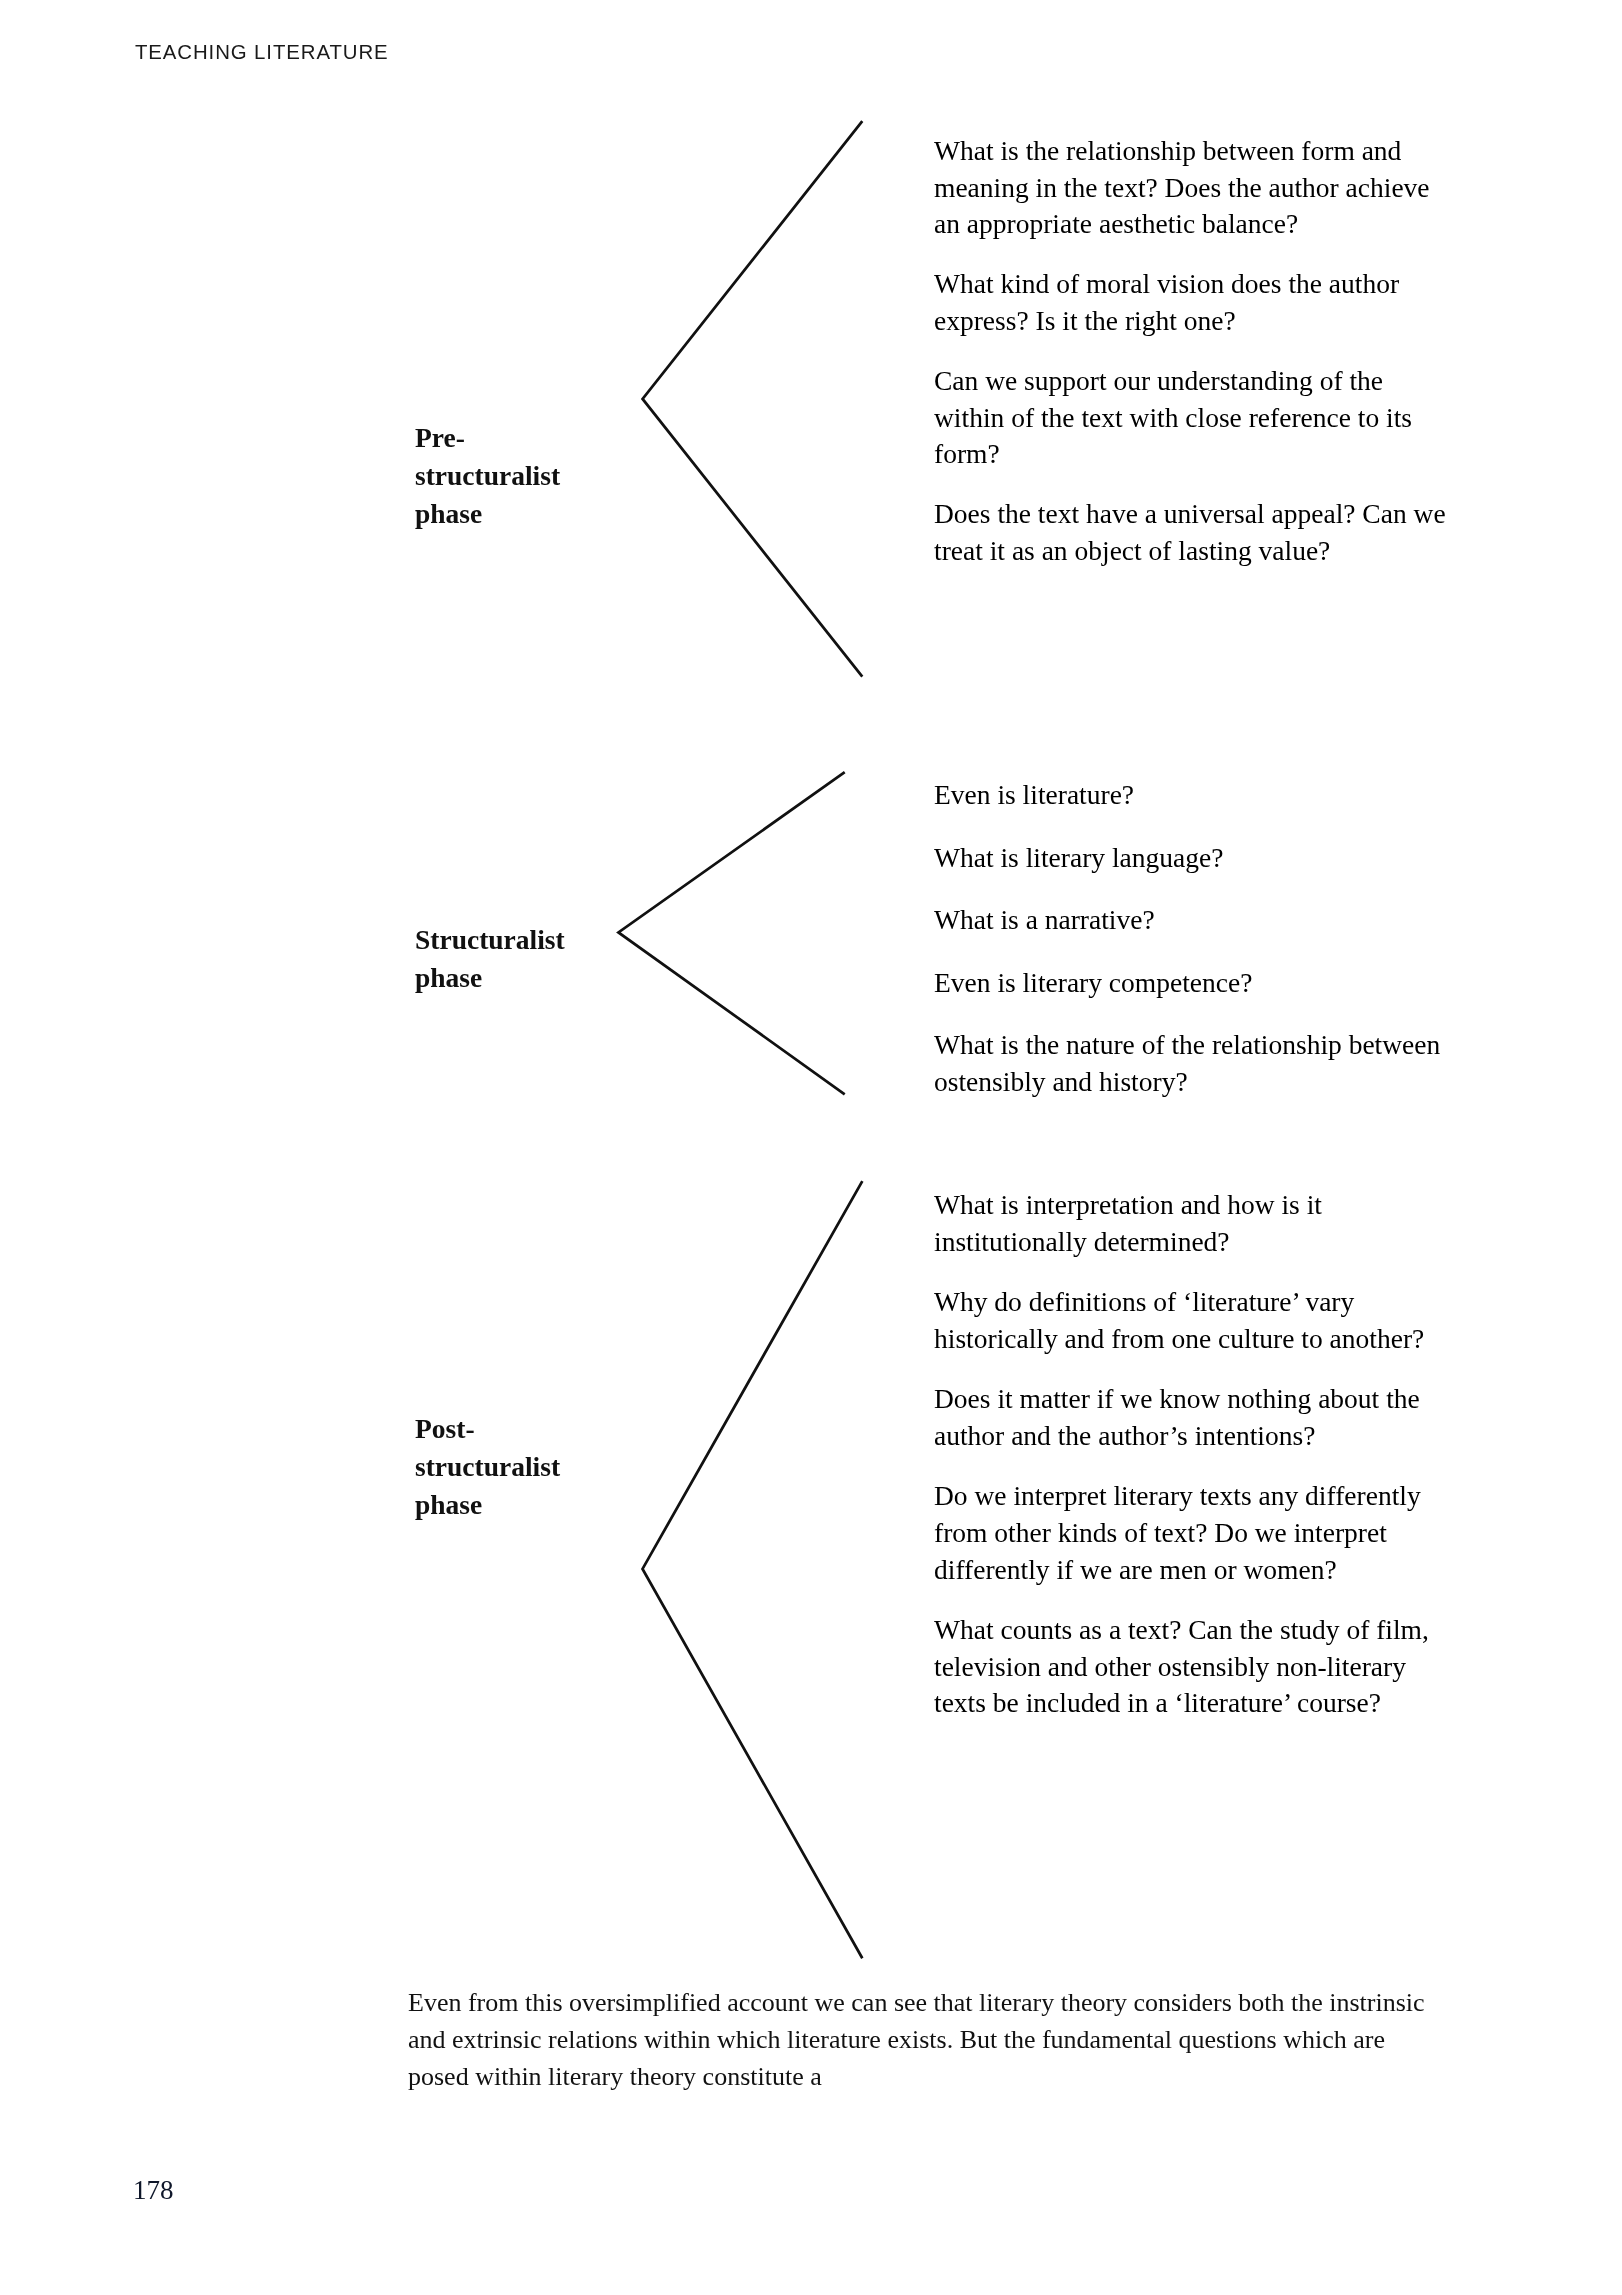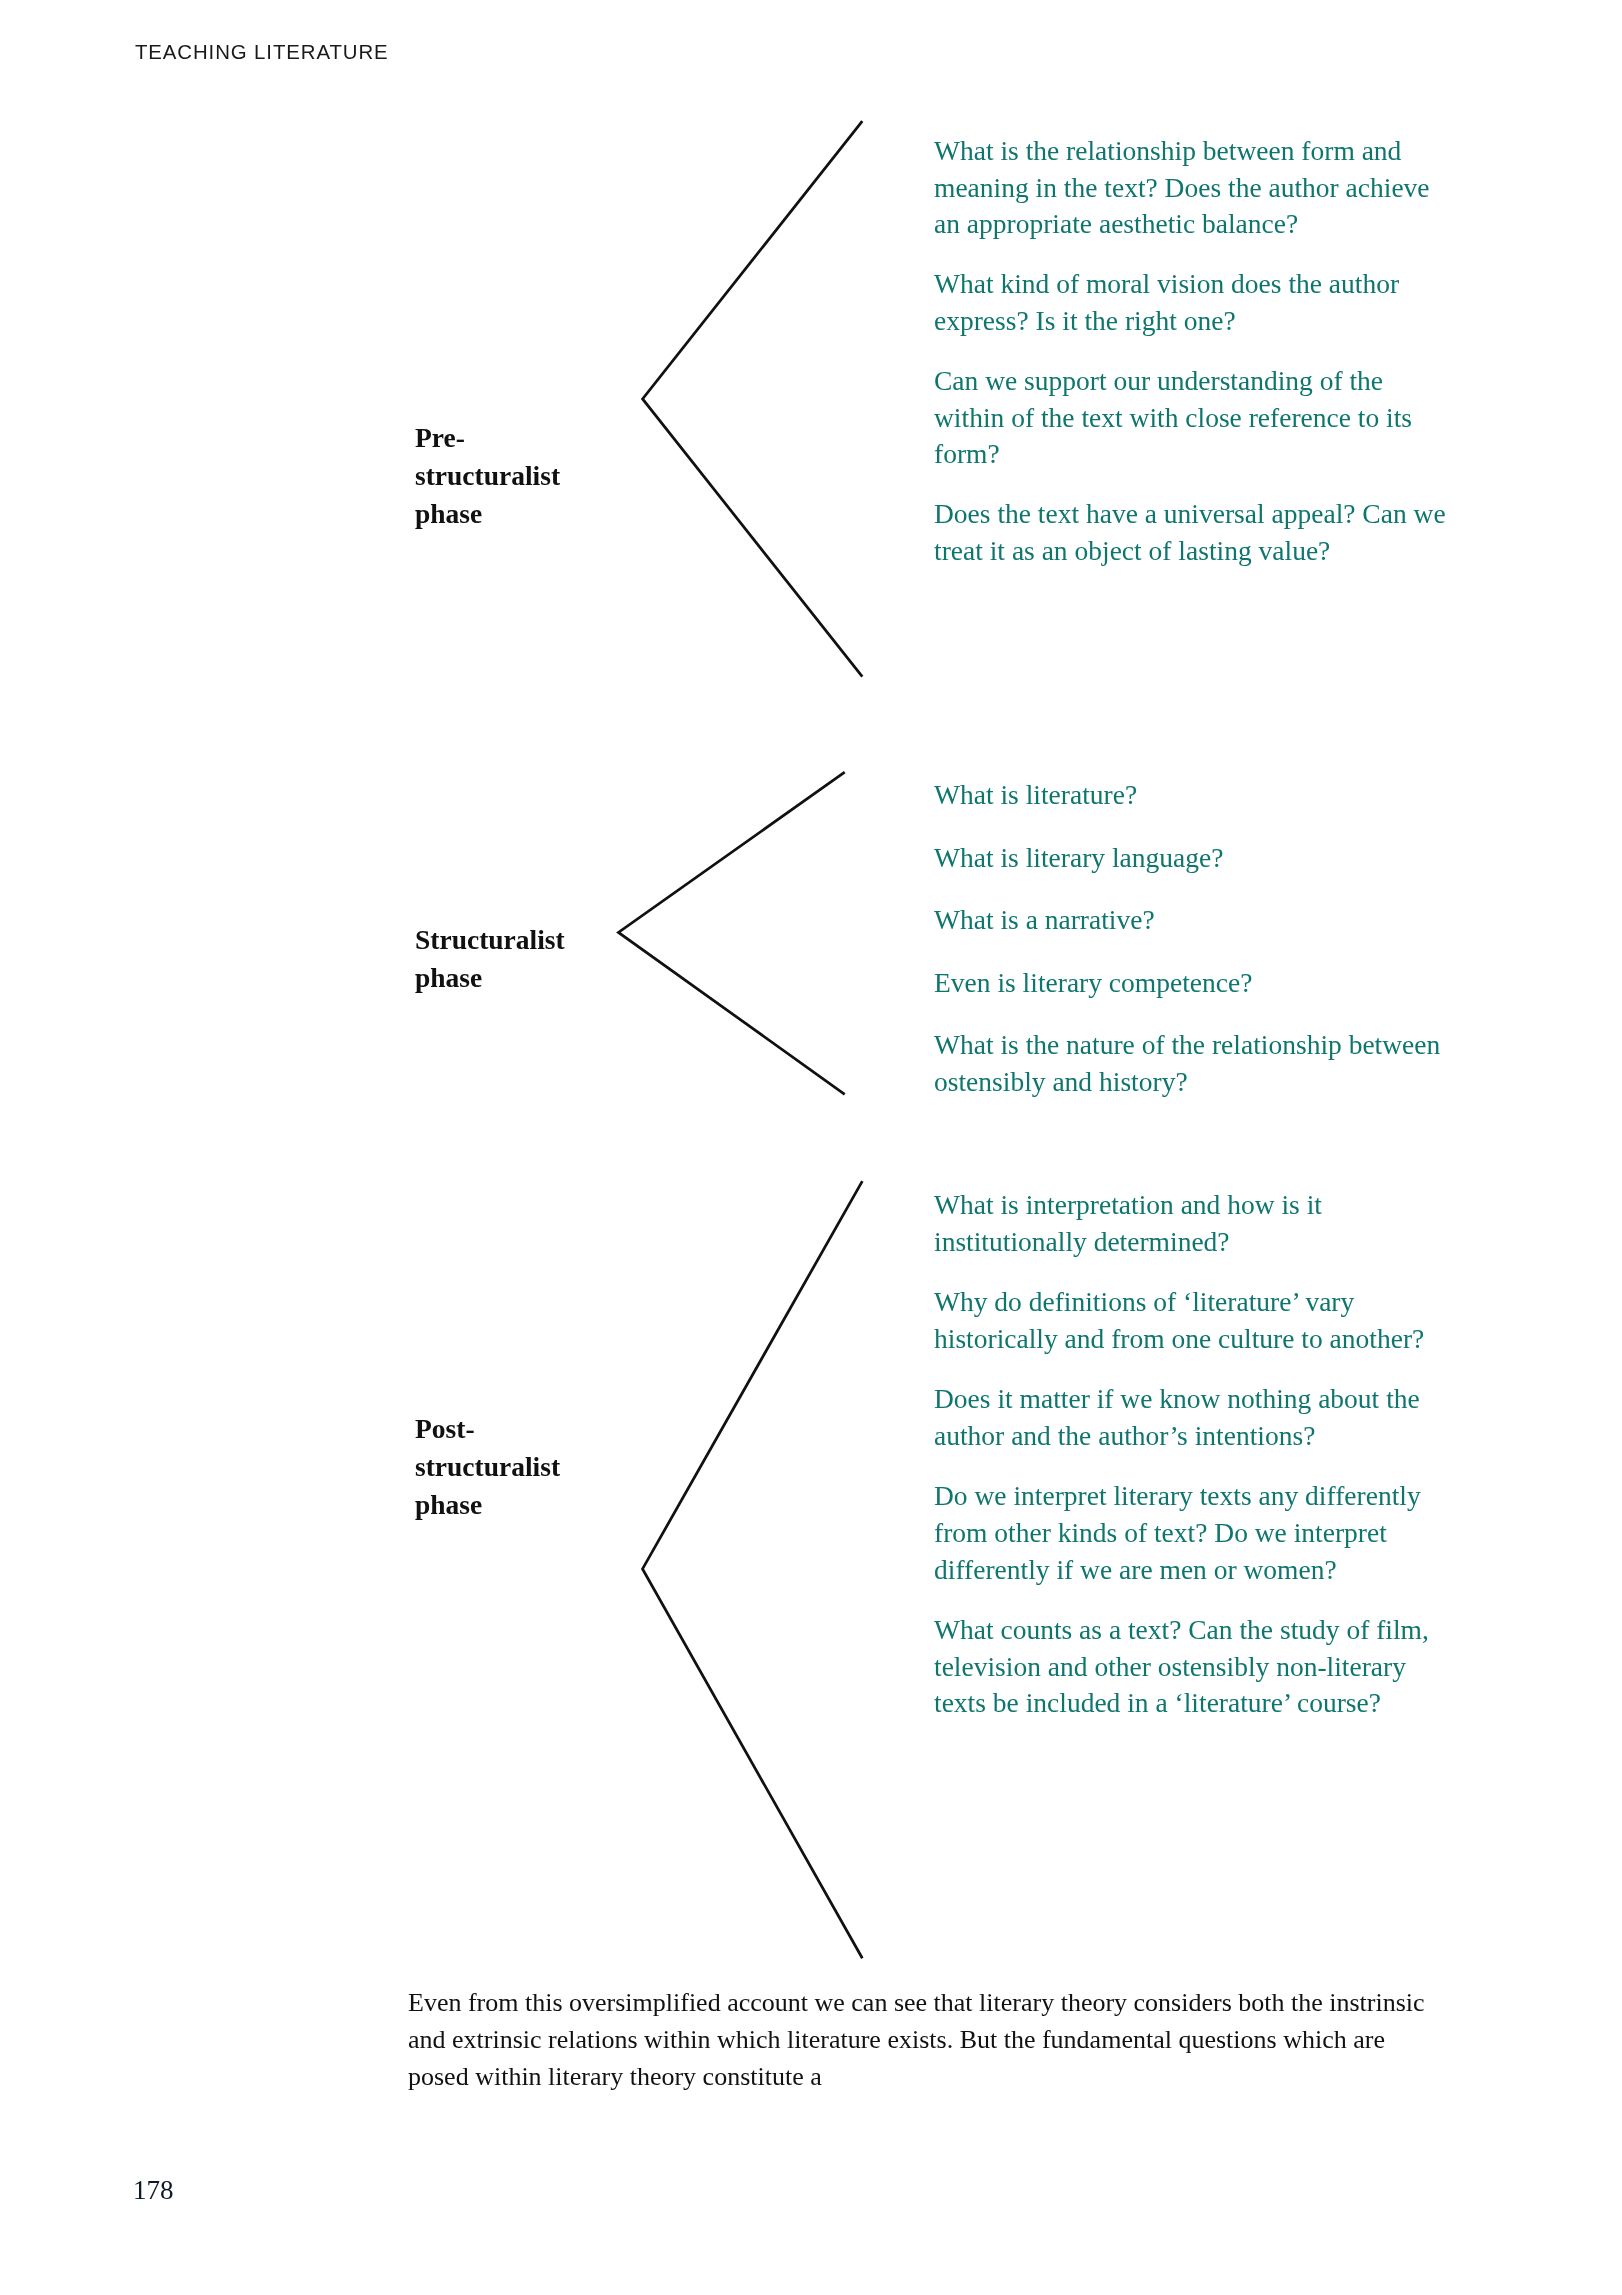--- a/index.html
+++ b/index.html
@@ -60,21 +60,21 @@
   }
 
   .q-list {
     position: absolute;
     width: 518px;
   }
   .q-item {
     font-family: "Liberation Serif", serif;
     font-size: 27.5px;
     line-height: 1.33;
-    color: #0f766e;
+    color: #000000;
   }
 
   
   #group-pre { left: 0; top: 0; }
   #g1-label { left: 415px; top: 419px; }
   #g1-bracket { left: 636px; top: 118px; width: 236px; height: 565px; }
   #g1-list { left: 934px; top: 133px; }
   #g1-list .q-item { margin-bottom: 23.6px; }
 
   
@@ -131,21 +131,21 @@
     <div class="phase-label" id="g2-label">Structuralist
 phase</div>
 
     <div class="bracket" id="g2-bracket">
       <svg width="236" height="330" viewBox="0 0 300 420">
         <polyline points="296,4 8,208 296,414" fill="none" stroke="#111111" stroke-width="3.5"></polyline>
       </svg>
     </div>
 
     <div class="q-list" id="g2-list">
-      <div class="q-item">What is literature?</div>
+      <div class="q-item">Even is literature?</div>
       <div class="q-item">What is literary language?</div>
       <div class="q-item">What is a narrative?</div>
       <div class="q-item">Even is literary competence?</div>
       <div class="q-item">What is the nature of the relationship between ostensibly and history?</div>
     </div>
   </div>
 
   <div class="group" id="group-post">
     <div class="phase-label" id="g3-label">Post-structuralist
 phase</div>

